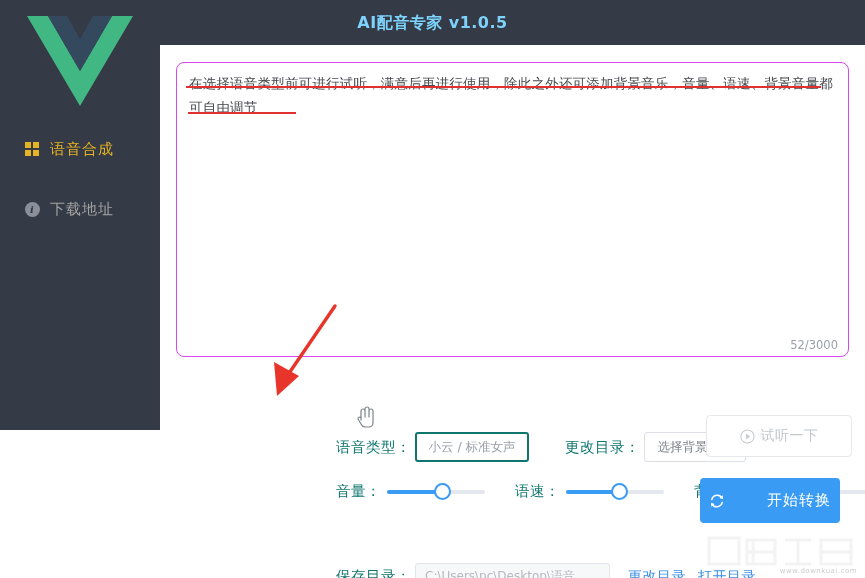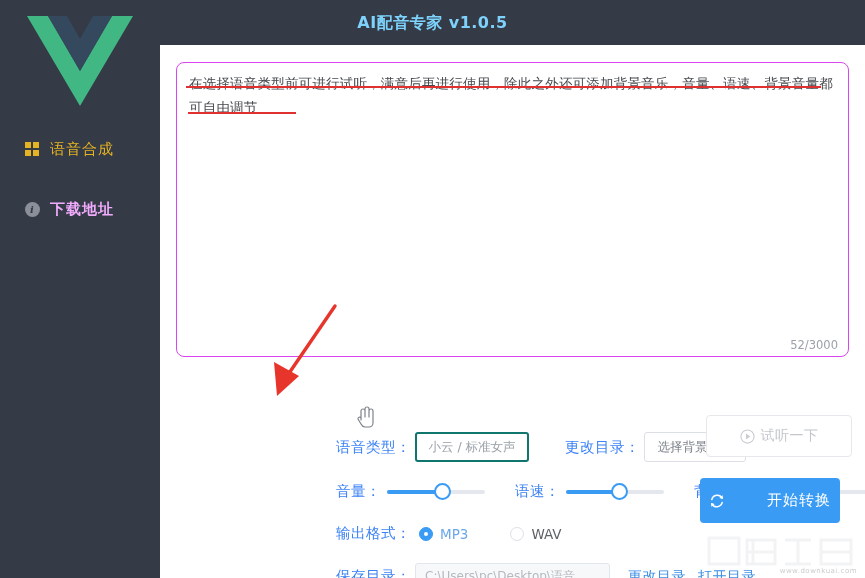--- a/index.html
+++ b/index.html
@@ -37,21 +37,21 @@
     color: #7dd3fc;
     font-size: 16px;
     font-weight: bold;
     letter-spacing: 0.5px;
   }
 
   
   .sidebar {
     position: absolute;
     left: 0; top: 0;
-    width: 160px; height: 578px;
+    width: 160px; height: 430px;
     background: #343a46;
     z-index: 5;
   }
   .logo-wrap {
     position: absolute;
     left: 0; top: 14px;
     width: 160px; height: 96px;
   }
   .logo-svg { display: block; margin: 0 auto; }
 
@@ -74,21 +74,21 @@
     flex: 0 0 16px;
     display: flex;
     align-items: center;
     justify-content: center;
   }
   .nav-label {
     font-size: 15px;
     letter-spacing: 1px;
   }
   .nav-item.active .nav-label { color: #e6b422; }
-  .nav-item.normal .nav-label { color: #f0abfc; font-weight: bold; }
+  .nav-item.normal .nav-label { color: #a3a3a3; }
 
   .grid-icon {
     width: 15px; height: 15px;
     display: grid;
     grid-template-columns: 6px 6px;
     grid-template-rows: 6px 6px;
     gap: 2px;
   }
   .grid-icon i { background: #e6b422; display: block; }
 
@@ -155,21 +155,21 @@
     left: 255px; top: 300px;
     width: 100px; height: 100px;
     z-index: 14;
     pointer-events: none;
   }
 
   
   .row { position: absolute; display: flex; align-items: center; }
   .field-label {
     font-size: 14.5px;
-    color: #3b82f6;
+    color: #0f766e;
     letter-spacing: 0.5px;
     white-space: nowrap;
   }
 
   
   .row-voice { left: 176px; top: 387px; }
   .select-box {
     margin-left: 4px;
     width: 114px; height: 30px;
     border: 2px solid #0f766e;
@@ -429,31 +429,20 @@
       </span>
 
       <span class="field-label sld-gap">背景音量：</span>
       <span class="slider">
         <span class="track"></span>
         <span class="fill" style="width: 51.94px;"></span>
         <span class="knob" style="left: 43.44px;"></span>
       </span>
     </div>
 
-    <div class="row row-format">
-      <span class="field-label">输出格式：</span>
-      <span class="radio on">
-        <span class="dot"></span>
-        <span class="rlabel">MP3</span>
-      </span>
-      <span class="radio gap2">
-        <span class="dot"></span>
-        <span class="rlabel">WAV</span>
-      </span>
-    </div>
 
     <div class="row row-save">
       <span class="field-label">保存目录：</span>
       <span class="path-box">C:\Users\pc\Desktop\语音</span>
       <span class="dir-link">更改目录</span>
       <span class="dir-link second">打开目录</span>
     </div>
 
   </div>
 

